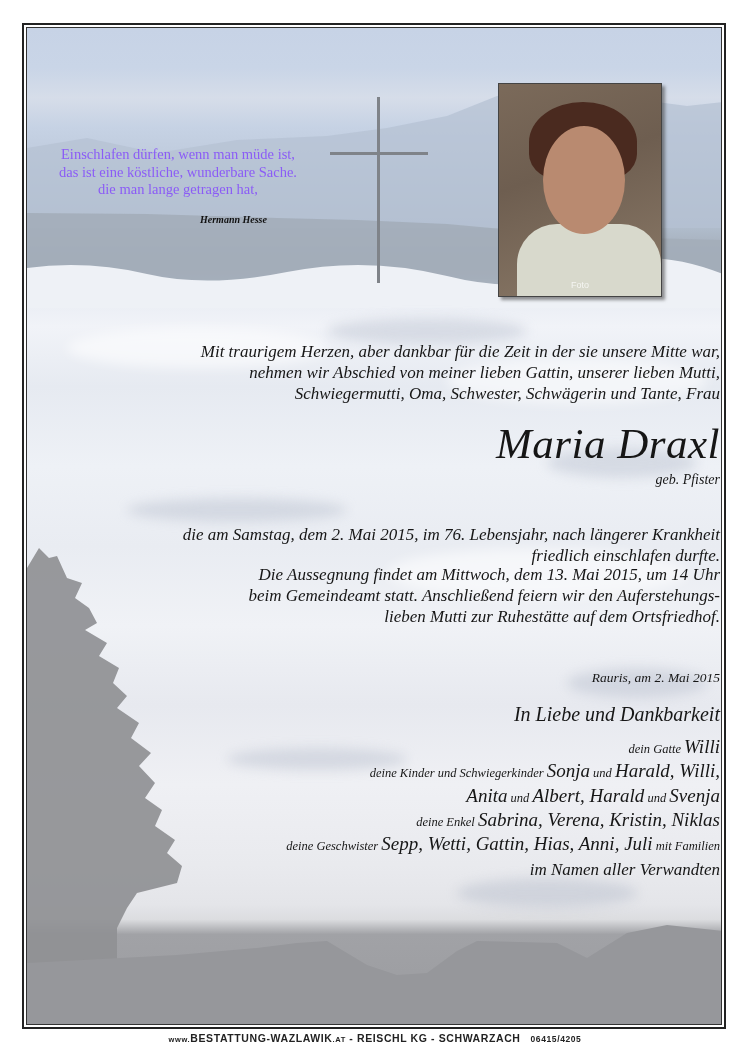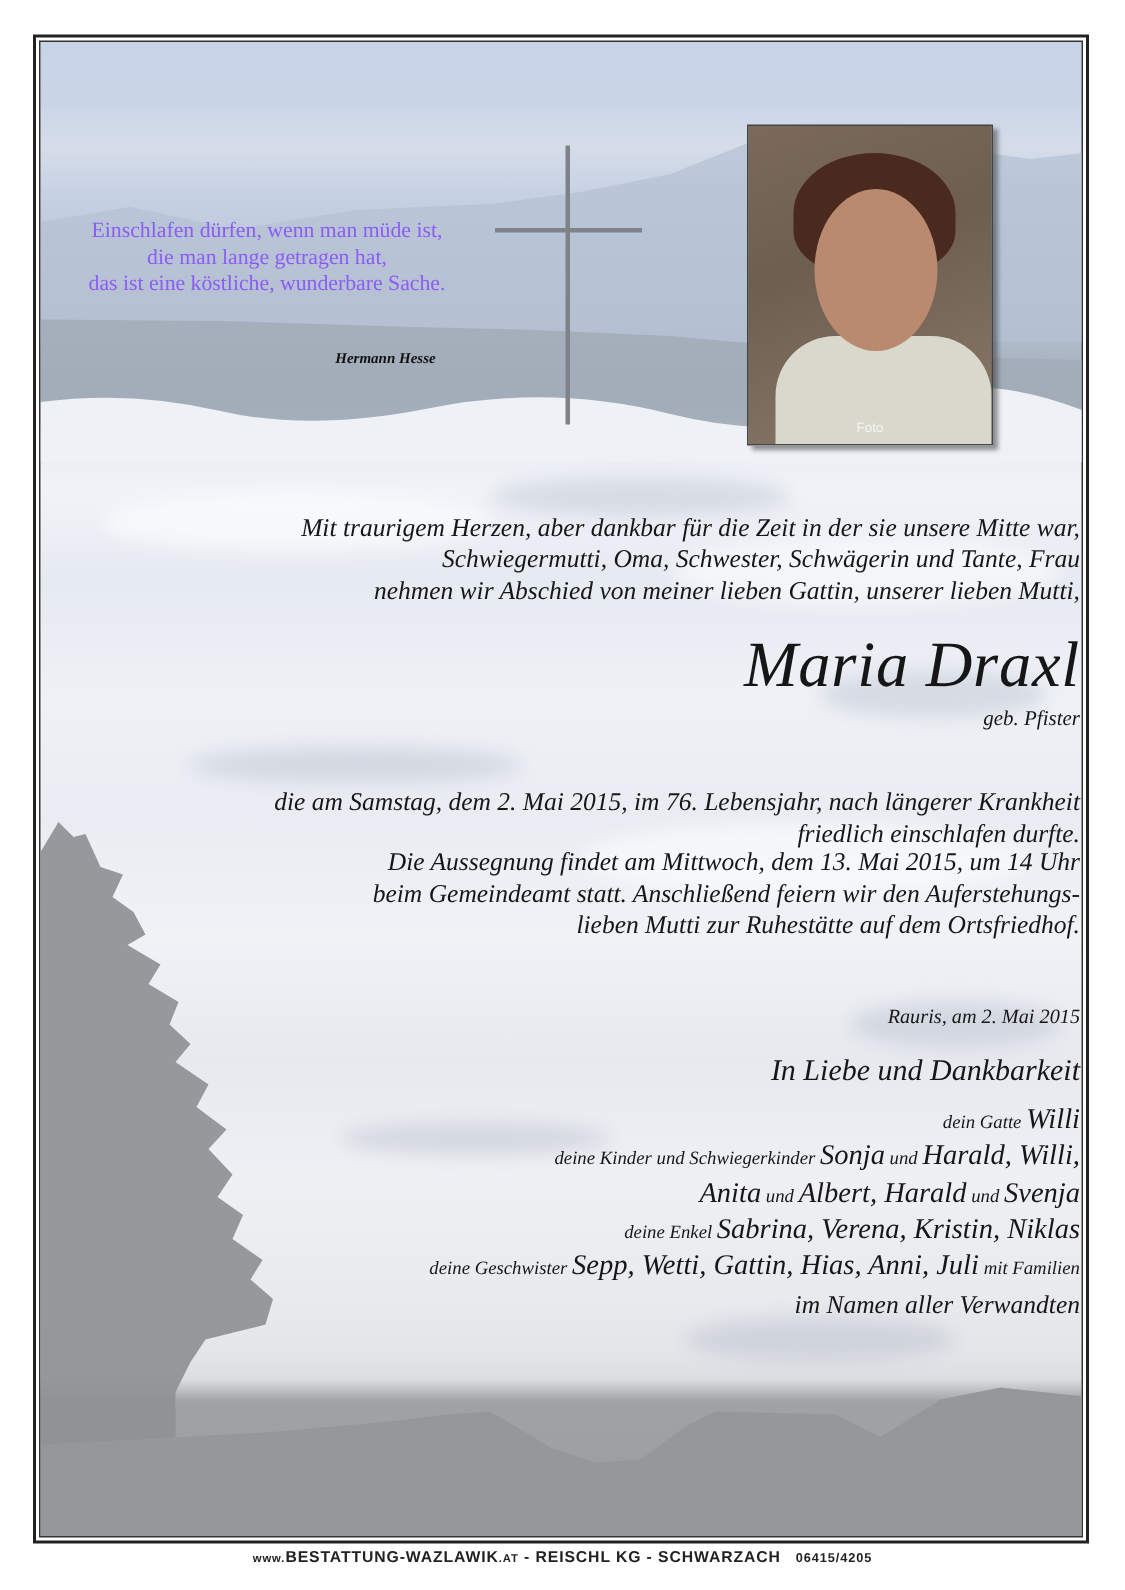--- a/index.html
+++ b/index.html
@@ -24,22 +24,22 @@
   .cloud { position: absolute; border-radius: 50%; background: rgba(255,255,255,0.55); filter: blur(6px); }
   .cloud.dark { background: rgba(170,178,195,0.35); }
   .tree { position: absolute; left: 0; top: 520px; }
   .hills { position: absolute; left: 0; top: 875px; }
 
   .cross-v { position: absolute; left: 377px; top: 97px; width: 3px; height: 186px; background: #7f8389; }
   .cross-h { position: absolute; left: 330px; top: 152px; width: 98px; height: 3px; background: #7f8389; }
 
   .quote { position: absolute; left: 40px; top: 146px; width: 276px; text-align: center;
     font-size: 14.5px; line-height: 17.5px; color: #8b5cf6; }
-  .quote-author { position: absolute; left: 200px; top: 214px; width: 114px; text-align: center;
-    font-style: italic; font-weight: bold; font-size: 10px; color: #111; margin-top: 20px; }
+  .quote-author { position: absolute; left: 200px; top: 214px; width: 114px; text-align: left;
+    font-style: italic; font-weight: bold; font-size: 10px; color: #111; }
 
   .photo { position: absolute; left: 498px; top: 83px; width: 162px; height: 212px;
     background: linear-gradient(160deg, #7b6a5a 0%, #6e5e50 40%, #8b7a68 100%);
     border: 1px solid #444; box-shadow: 3px 3px 3px rgba(60,60,60,0.55); overflow: hidden; }
   .ph-body { position: absolute; left: 18px; top: 140px; width: 144px; height: 90px;
     background: #d8d9cc; border-radius: 40px 40px 0 0; }
   .ph-head { position: absolute; left: 44px; top: 42px; width: 82px; height: 108px;
     background: #b98a70; border-radius: 50%; }
   .ph-hair { position: absolute; left: 30px; top: 18px; width: 108px; height: 80px;
     background: #4a2a1f; border-radius: 50% 50% 35% 35%; }
@@ -91,39 +91,39 @@
   <svg class="tree" width="170" height="420" viewBox="0 0 170 420">
     <path d="M12 0 L22 10 L30 8 L40 30 L55 35 L48 50 L62 60 L70 75 L58 82 L80 95 L72 108 L92 120 L86 135 L100 148 L90 160 L112 175 L104 190 L124 205 L112 218 L128 235 L118 250 L135 262 L128 278 L148 292 L140 305 L155 318 L150 335 L130 340 L110 345 L100 360 L90 380 L90 420 L0 420 L0 20 Z" fill="#8f9094" opacity="0.92"></path>
   </svg>
   <svg class="hills" width="696" height="125" viewBox="0 0 696 125">
     <path d="M0 60 L150 52 L230 45 L270 40 L300 38 L340 62 L370 72 L400 70 L430 48 L450 38 L530 40 L560 55 L600 30 L640 22 L696 28 L696 125 L0 125 Z" fill="#96979b"></path>
   </svg>
 </div>
 
 <div class="quote">
   <div>Einschlafen dürfen, wenn man müde ist,</div>
+  <div>das ist eine köstliche, wunderbare Sache.</div>
   <div>die man lange getragen hat,</div>
-  <div>das ist eine köstliche, wunderbare Sache.</div>
 </div>
 <div class="quote-author">Hermann Hesse</div>
 
 <div class="cross-v"></div>
 <div class="cross-h"></div>
 
 <div class="photo">
   <div class="ph-body"></div>
   <div class="ph-hair"></div>
   <div class="ph-head"></div>
   <div class="ph-label">Foto</div>
 </div>
 
 <div class="txt intro">
   <div>Mit traurigem Herzen, aber dankbar für die Zeit in der sie unsere Mitte war,</div>
+  <div>nehmen wir Abschied von meiner lieben Gattin, unserer lieben Mutti,</div>
   <div>Schwiegermutti, Oma, Schwester, Schwägerin und Tante, Frau</div>
-  <div>nehmen wir Abschied von meiner lieben Gattin, unserer lieben Mutti,</div>
 </div>
 
 <div class="txt name">Maria Draxl</div>
 <div class="txt maiden">geb. Pfister</div>
 
 <div class="txt death">
   <div>die am Samstag, dem 2. Mai 2015, im 76. Lebensjahr, nach längerer Krankheit</div>
   <div>friedlich einschlafen durfte.</div>
 </div>
 

